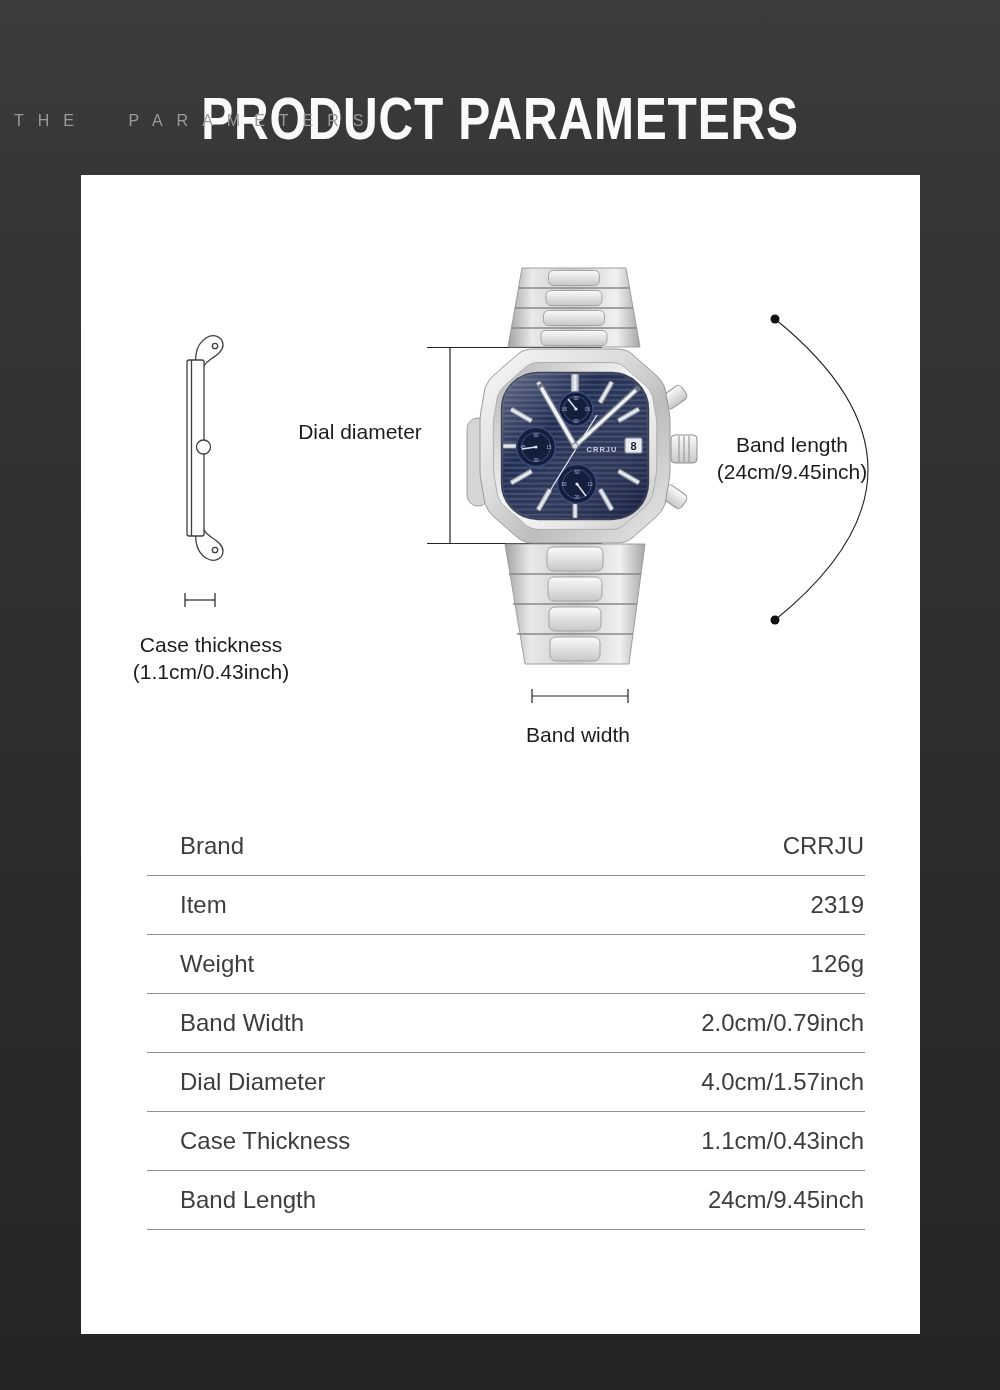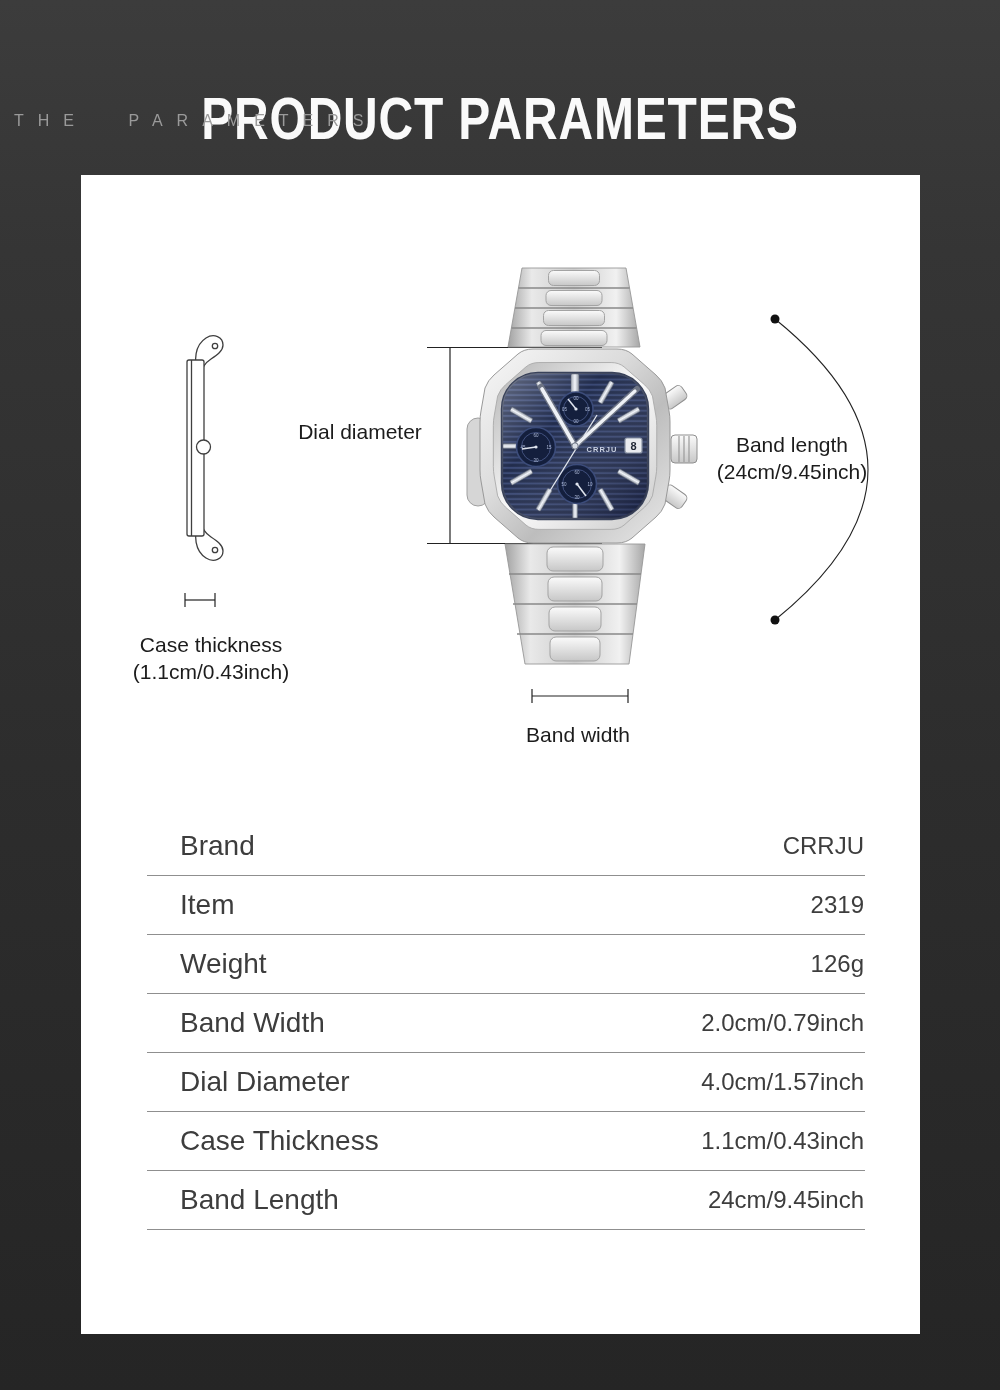--- a/index.html
+++ b/index.html
@@ -30,21 +30,21 @@
   .anno-band-length{left:611px;top:256px;width:200px;}
   .anno-case-thickness{left:10px;top:456px;width:240px;}
   .anno-band-width{left:377px;top:546px;width:240px;}
   .spec-table{
     position:absolute;left:66px;top:642px;width:718px;
   }
   .row{
     display:flex;align-items:center;justify-content:space-between;
     height:58px;border-bottom:1px solid #8f8f8f;
   }
-  .cell-label{padding-left:33px;font-size:28px;color:#3d3d3d;}
+  .cell-label{padding-left:33px;font-size:24px;color:#3d3d3d;}
   .cell-value{padding-right:1px;font-size:24px;color:#3d3d3d;}
 </style>
 </head>
 <body>
 
 <div class="page">
 
   <h1 class="title">PRODUCT PARAMETERS</h1>
   <div class="subtitle">THE PARAMETERS</div>
 

